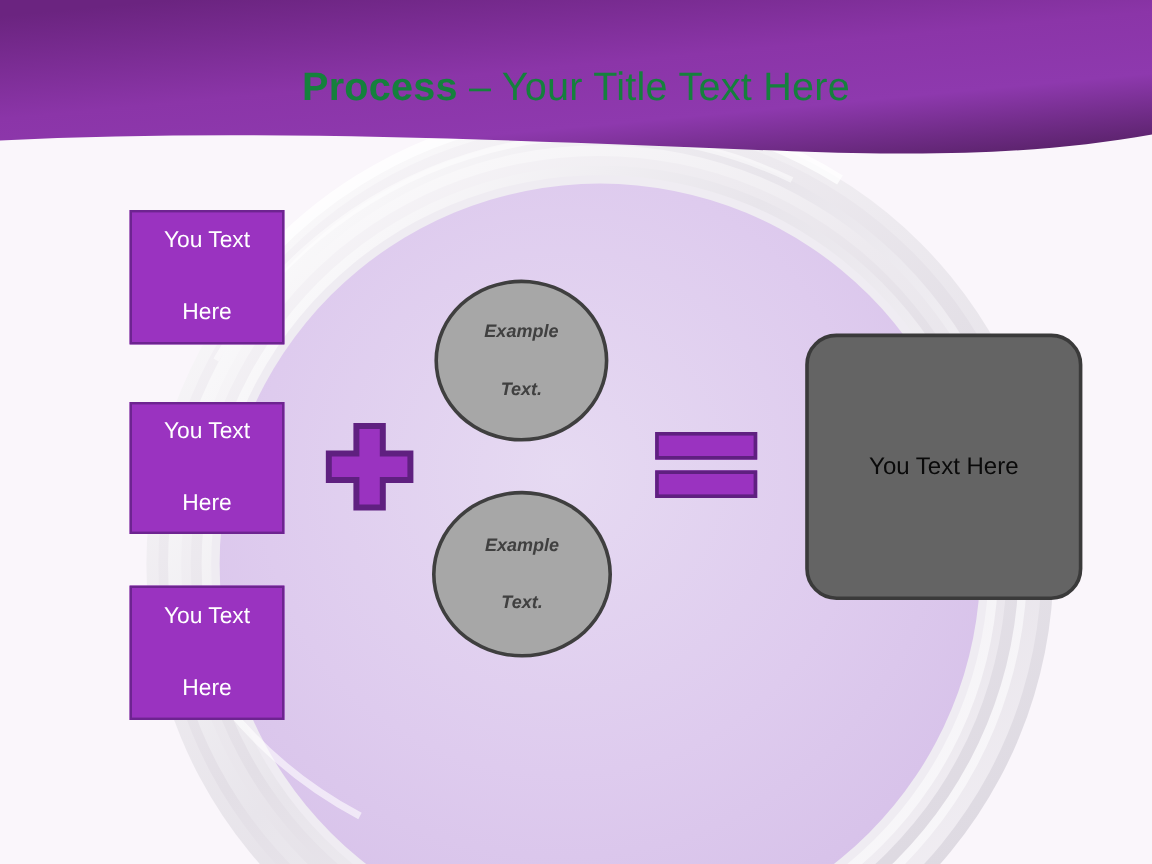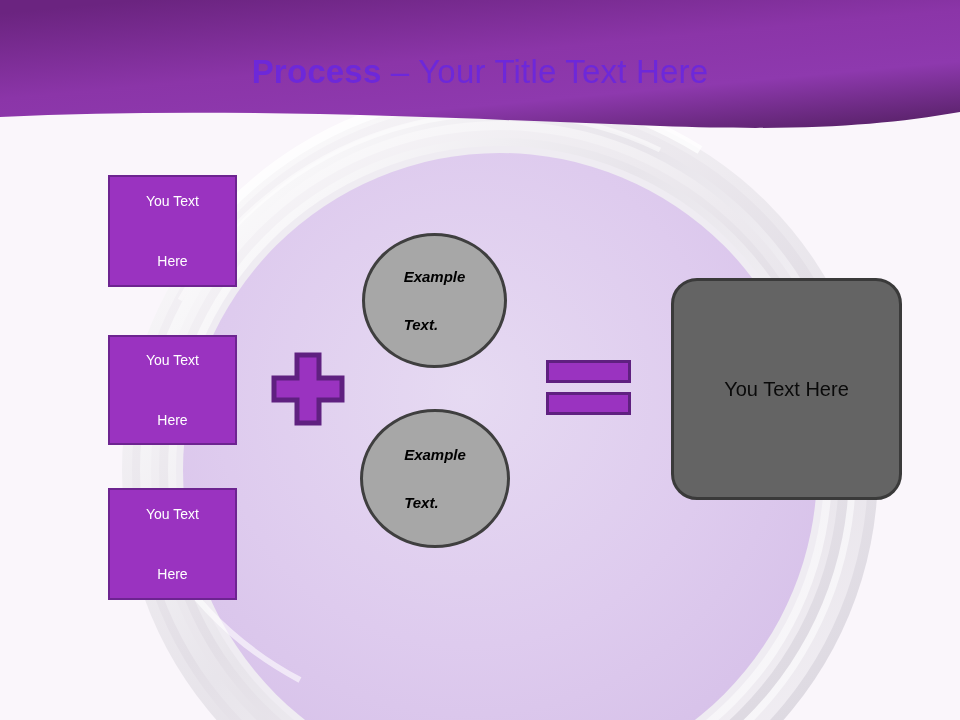--- a/index.html
+++ b/index.html
@@ -30,41 +30,41 @@
     left: 0; top: 0;
     width: 960px;
     height: 140px;
   }
   .header-title {
     position: absolute;
     left: 0;
     top: 52px;
     width: 960px;
     text-align: center;
-    color: #6d28d9;
+    color: #15803d;
     font-size: 33px;
     line-height: 40px;
     letter-spacing: 0.2px;
     white-space: nowrap;
   }
   .header-title .strong {
     font-weight: bold;
   }
   .header-title .light {
     font-weight: normal;
   }
 
   
   .pbox {
     position: absolute;
     box-sizing: border-box;
     background: #9A33C0;
     border: 2px solid #6D2490;
     color: #FFFFFF;
-    font-size: 14px;
+    font-size: 19px;
     line-height: 30px;
     text-align: center;
     display: flex;
     align-items: center;
     justify-content: center;
   }
   .pbox span { display: block; }
   #pbox-1 { left: 108px; top: 175px; width: 129px; height: 112px; }
   #pbox-2 { left: 108px; top: 335px; width: 129px; height: 110px; }
   #pbox-3 { left: 108px; top: 488px; width: 129px; height: 112px; }
@@ -98,26 +98,26 @@
   #eq-bar-top { top: 2px; }
   #eq-bar-bottom { top: 34px; }
 
   
   .gcircle {
     position: absolute;
     box-sizing: border-box;
     border-radius: 50%;
     background: #A7A7A7;
     border: 3px solid #3F3F3F;
-    color: #000000;
+    color: #404040;
     font-weight: bold;
     font-style: italic;
     font-size: 15px;
     line-height: 24px;
-    text-align: left;
+    text-align: center;
     display: flex;
     align-items: center;
     justify-content: center;
   }
   .gcircle span { display: block; }
   #circle-1 { left: 362px; top: 233px; width: 145px; height: 135px; }
   #circle-2 { left: 360px; top: 409px; width: 150px; height: 139px; }
 
   
   .result-box {

